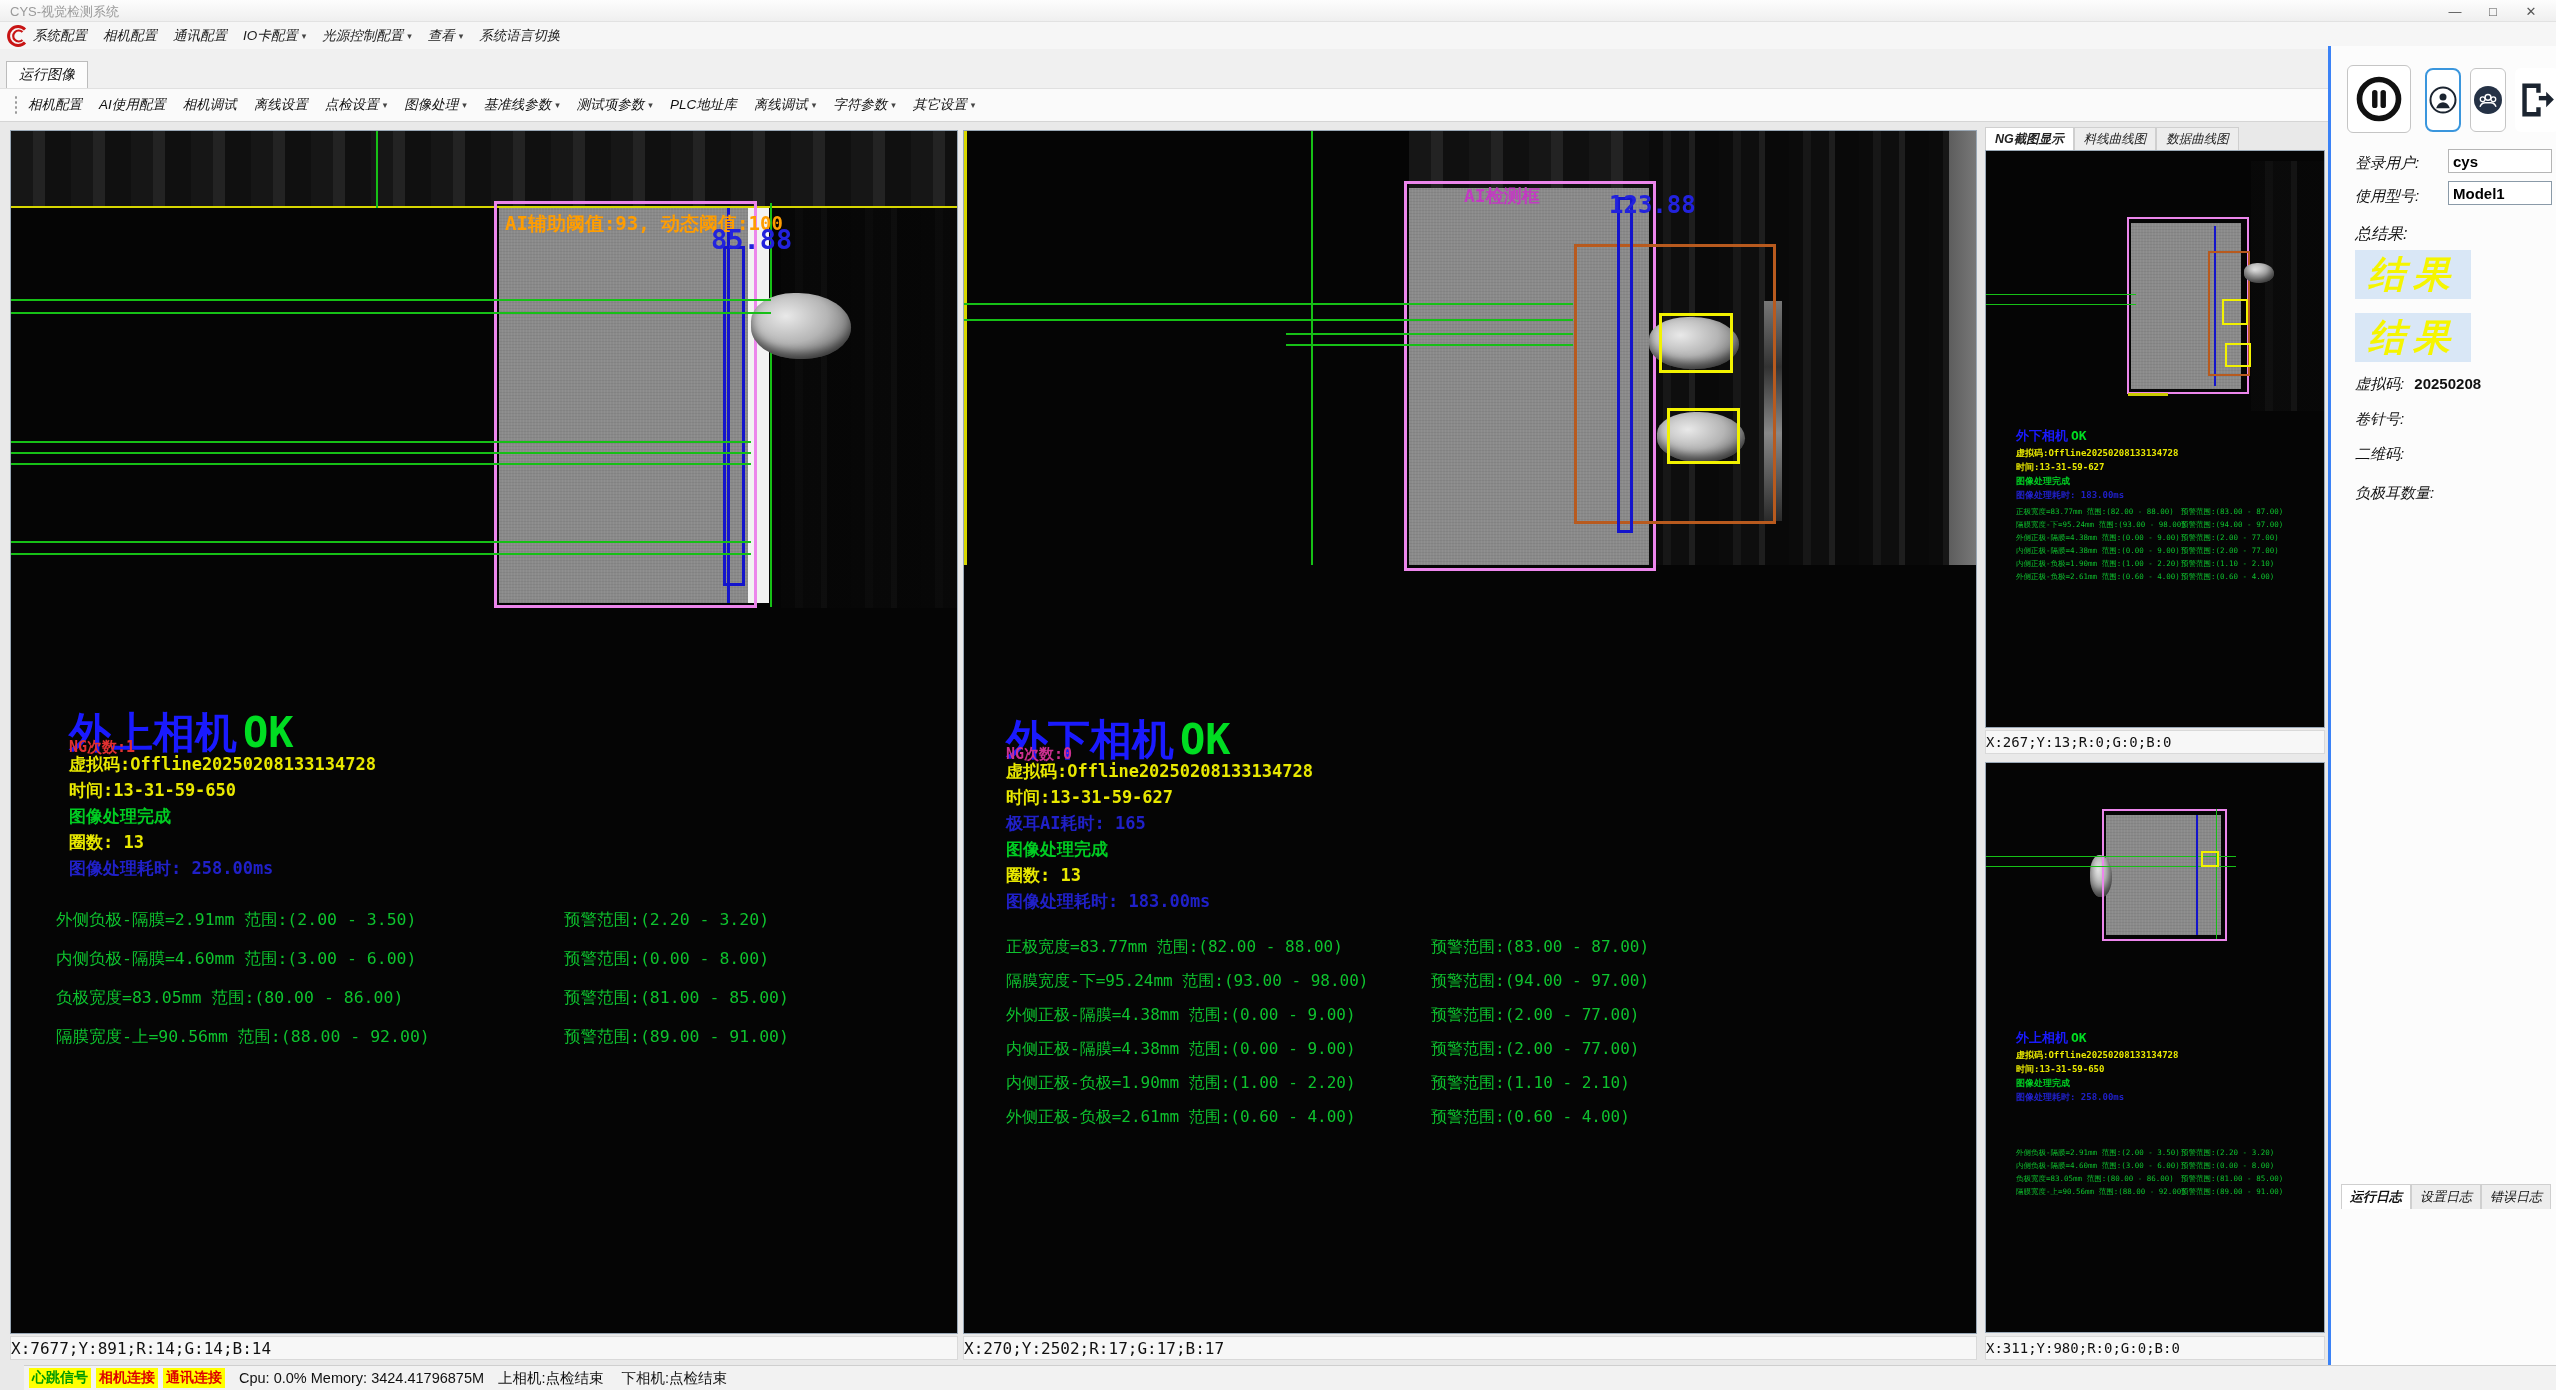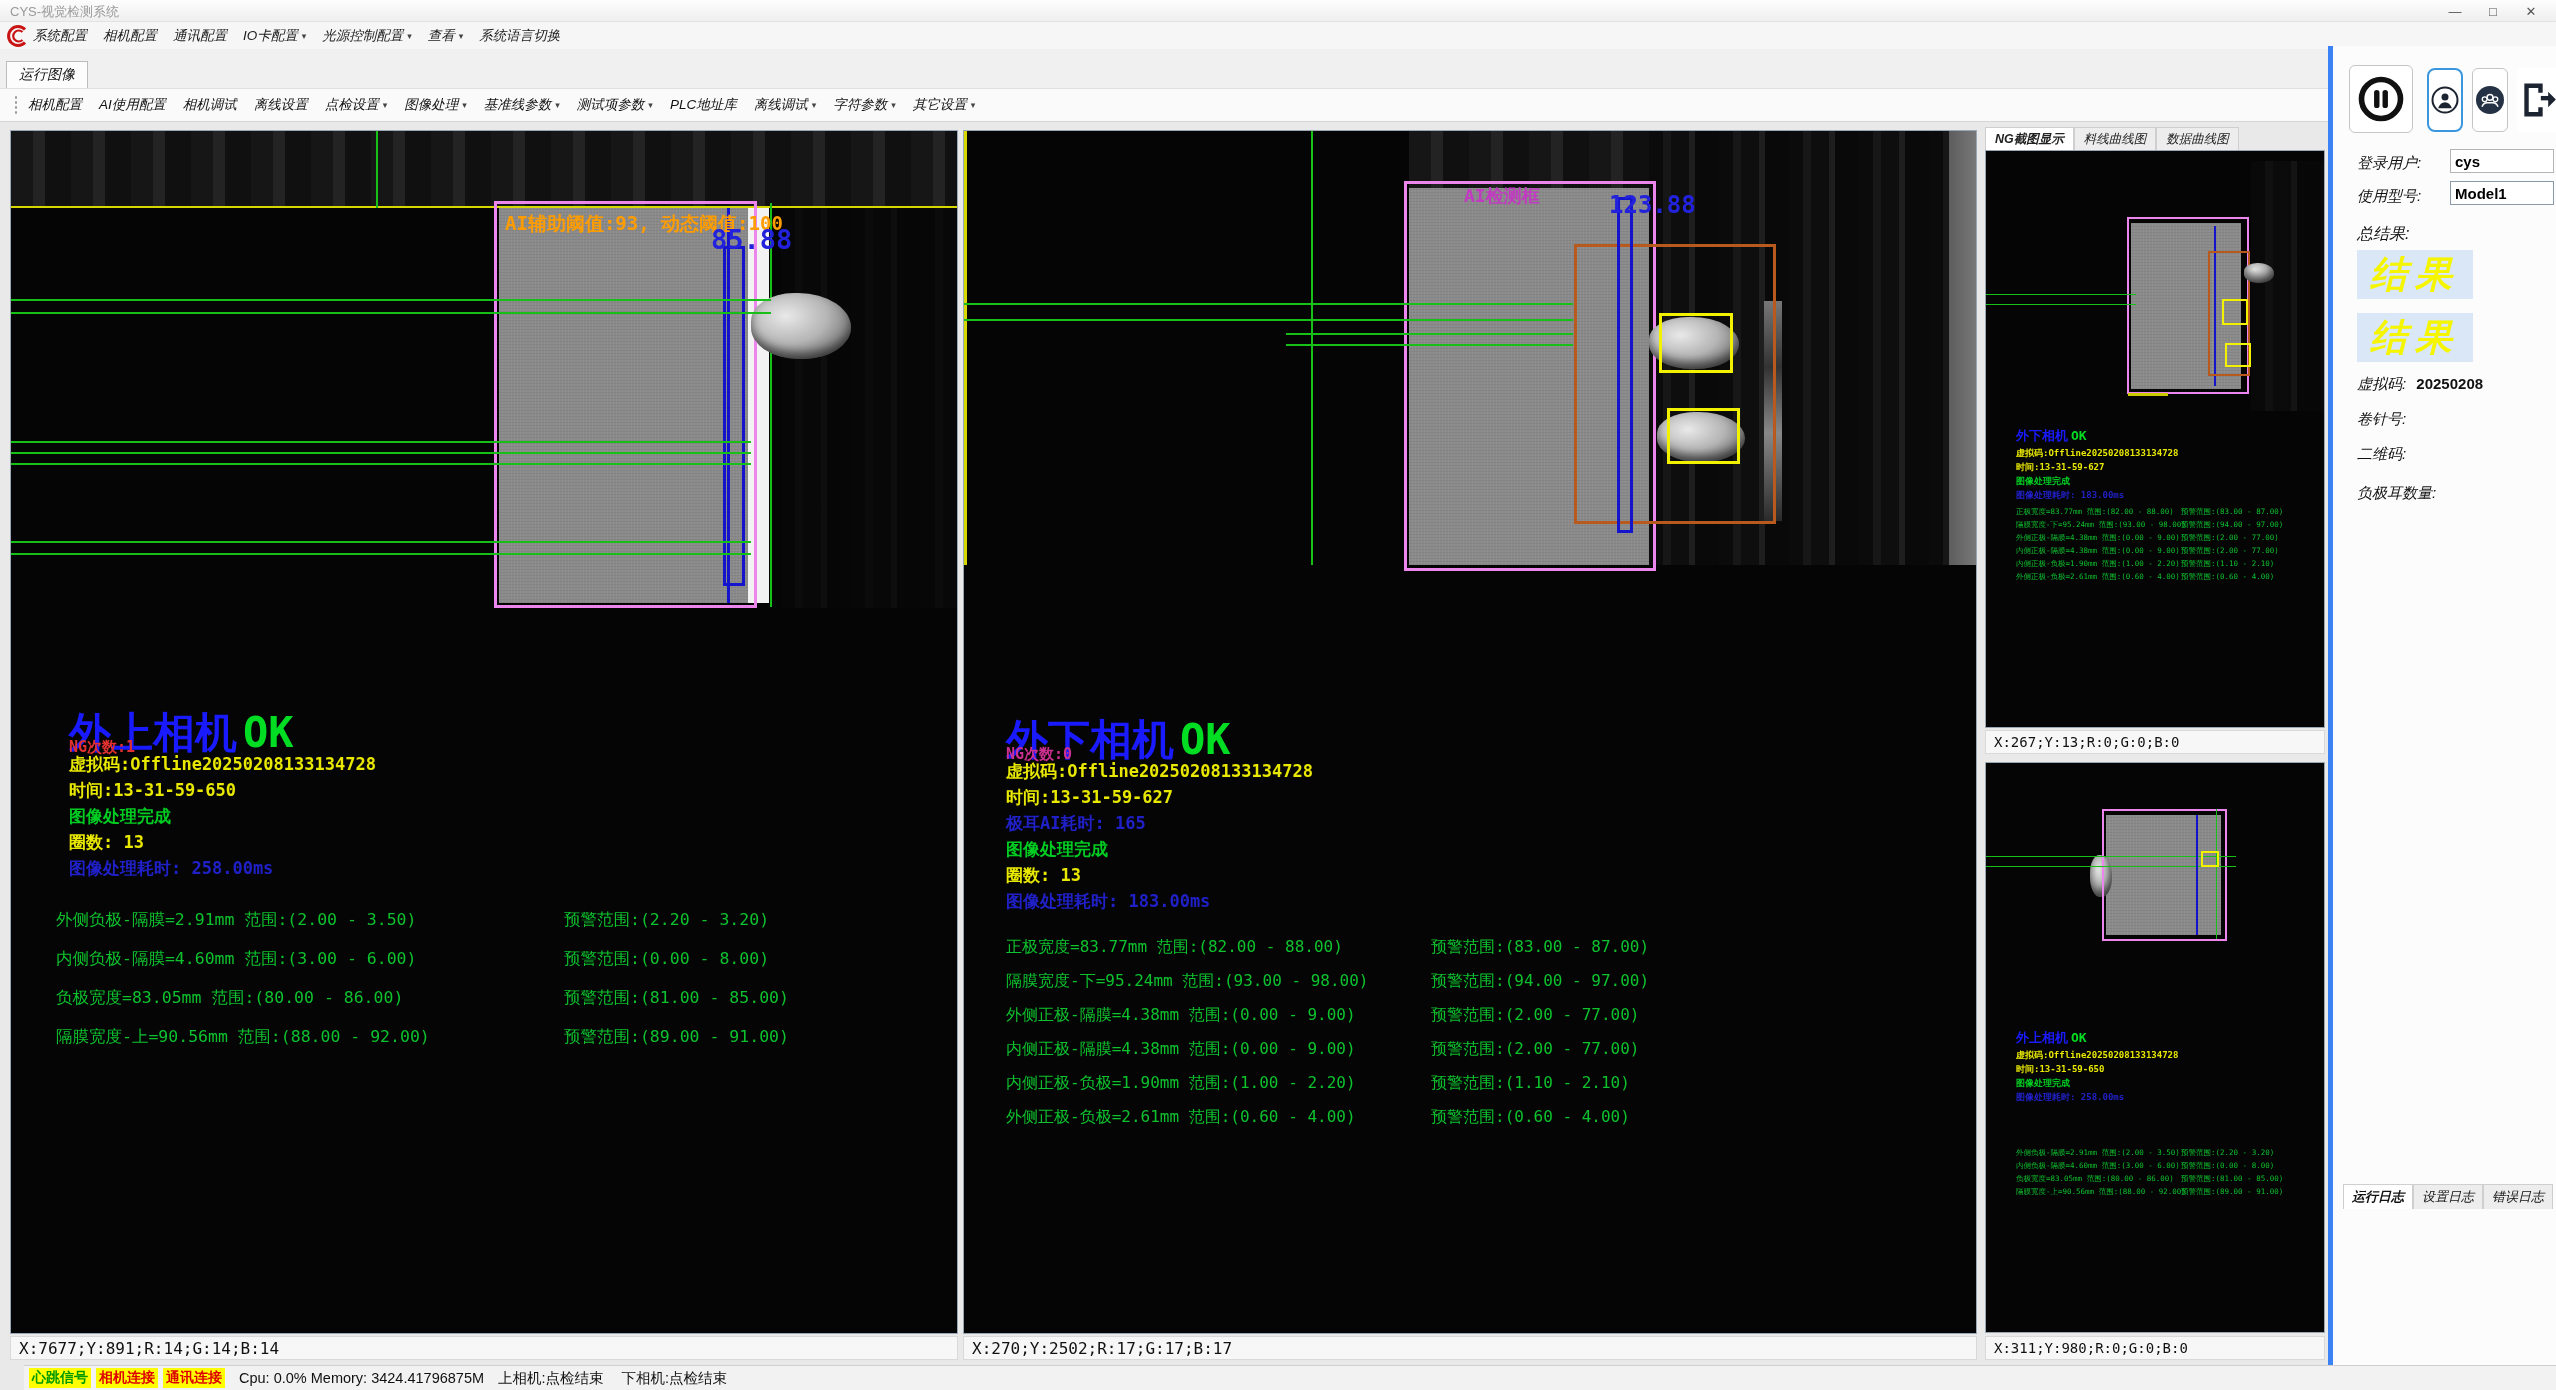--- a/index.html
+++ b/index.html
@@ -37,21 +37,21 @@
     display:inline-flex; align-items:center; }
   .tool-item .caret { font-size:9px; color:#444; margin-left:4px; font-style:normal; }
   
   .imgpanel { position:absolute; background:#050505; border:1px solid #9aa8b6; overflow:hidden; }
   .img-left   { left:10px;   top:130px; width:948px;  height:1204px; }
   .img-center { left:963px;  top:130px; width:1014px; height:1204px; }
   .preview1   { left:1985px; top:150px; width:340px;  height:578px; }
   .preview2   { left:1985px; top:762px; width:340px;  height:571px; }
   .coordbar { position:absolute; height:24px; background:#f7f7f7; border:1px solid #d9d9d9;
     font-family:"DejaVu Sans Mono", monospace; font-size:16px; color:#111;
-    display:flex; align-items:center; padding-left:8px; }
+    display:flex; align-items:center; }
   .coord-left   { left:10px;   top:1336px; width:948px; }
   .coord-center { left:963px;  top:1336px; width:1014px; }
   .coord-p1     { left:1985px; top:730px;  width:340px; font-size:14px; }
   .coord-p2     { left:1985px; top:1336px; width:340px; font-size:14px; }
   
   .ptabs { position:absolute; left:1985px; top:127px; width:360px; height:23px; display:flex; }
   .ptab { font-size:12.5px; font-style:italic; padding:3px 9px; background:#ededed;
     border:1px solid #cfcfcf; border-bottom:none; color:#222; white-space:nowrap; }
   .ptab.active { background:#fff; font-weight:bold; }
   
@@ -95,21 +95,21 @@
   .p-title { font-size:13px; font-weight:bold; color:#1a1aff; white-space:nowrap; }
   .p-title .ok { color:#00dd22; margin-left:3px; }
   .p-yellow { color:#e8e800; font-size:9px; font-weight:bold; white-space:nowrap; }
   .p-green  { color:#00cc22; font-size:9px; font-weight:bold; white-space:nowrap; }
   .p-blue   { color:#2020c8; font-size:9px; font-weight:bold; white-space:nowrap; }
   .p-rows .mrow { height:13px; }
   .p-rows .mtext { width:165px; font-size:7.5px; }
   .p-rows .mwarn { font-size:7.5px; }
   
   .sidebar { position:absolute; left:2328px; top:46px; width:228px; height:1319px;
-    background:#fcfcfc; border-left:5px solid #3b82f6; }
+    background:#fcfcfc; border-left:3px solid #3b82f6; }
   .sbtn { position:absolute; background:#fff; border:1px solid #c5c5c5; border-radius:6px;
     display:flex; align-items:center; justify-content:center; }
   .sbtn.sel { border:2px solid #3a96dd; border-radius:8px; }
   .side-label { position:absolute; font-size:15px; font-style:italic; color:#111; white-space:nowrap; }
   .side-input { position:absolute; width:104px; height:24px; border:1px solid #8a9aa8;
     font-size:15px; font-weight:bold; padding:0 4px; background:#fff; font-family:"Liberation Sans",sans-serif; }
   .result-block { position:absolute; width:116px; height:49px; background:#d9e7f6;
     color:#f5f500; font-size:37px; font-weight:bold; font-style:italic; letter-spacing:8px;
     display:flex; align-items:center; justify-content:center; }
   .logtabs { position:absolute; left:10px; top:1138px; display:flex; }

